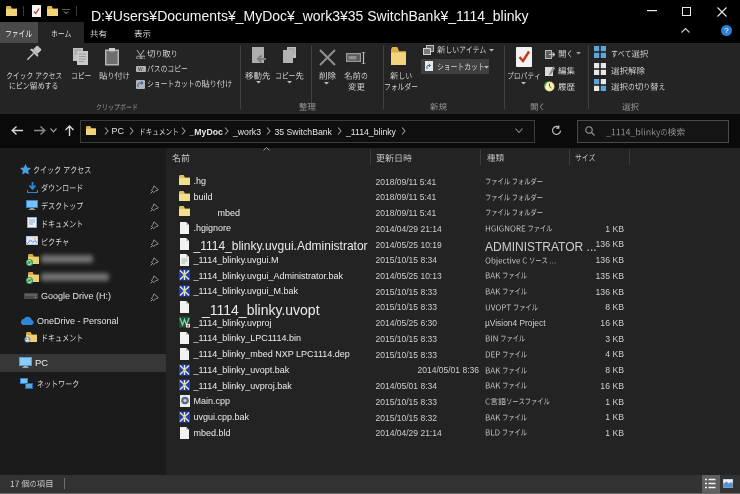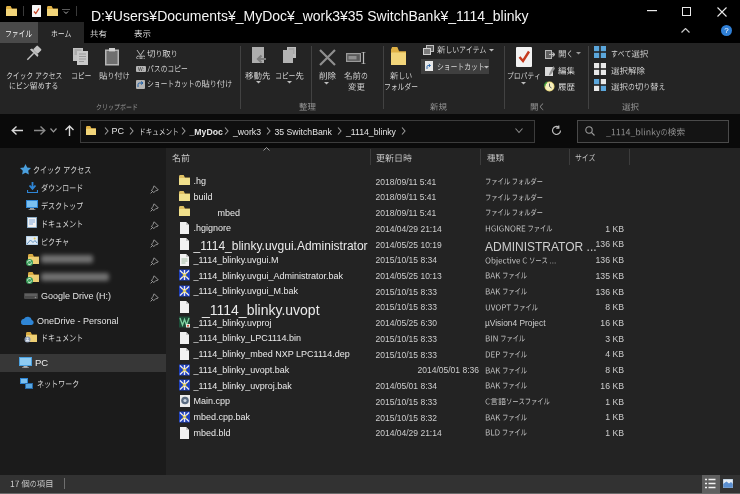--- a/index.html
+++ b/index.html
@@ -613,21 +613,21 @@
 <div class="t" style="left:375.5px;top:396.7px;font-size:8.5px;color:#cdcdcd;">2015/10/15 8:33</div>
 <svg style="position:absolute;left:485.0px;top:396.0px;overflow:visible" width="65.8" height="11.2" viewBox="0 -8.40 65.8 11.2">
     <path fill="#cdcdcd" d="M3 0.1C3.8 0.1 4.4 -0.2 4.8 -0.7L4.4 -1.2C4 -0.8 3.6 -0.5 3 -0.5C1.9 -0.5 1.2 -1.5 1.2 -3C1.2 -4.4 2 -5.3 3.1 -5.3C3.6 -5.3 4 -5.1 4.3 -4.8L4.7 -5.2C4.3 -5.6 3.8 -6 3.1 -6C1.6 -6 0.5 -4.8 0.5 -2.9C0.5 -1 1.6 0.1 3 0.1Z M6.8 -3V-2.5H11.4V-3ZM6.8 -4.1V-3.6H11.4V-4.1ZM5.5 -5.2V-4.7H12.7V-5.2ZM6.9 -6.3V-5.8H11.3V-6.3ZM6.7 -1.9V0.6H7.3V0.3H10.9V0.6H11.5V-1.9ZM7.3 -0.2V-1.4H10.9V-0.2Z M13.8 -4.3V-3.8H16V-4.3ZM13.8 -6.4V-6H16V-6.4ZM13.8 -3.2V-2.7H16V-3.2ZM13.4 -5.4V-4.9H16.3V-5.4ZM16.9 -2.2V0.6H17.5V0.3H19.7V0.6H20.3V-2.2ZM17.5 -0.3V-1.7H19.7V-0.3ZM16.4 -3.4V-2.8H20.8V-3.4H20.1V-5.1H18.3L18.4 -5.9H20.6V-6.4H16.6V-5.9H17.8L17.7 -5.1H16.7V-4.6H17.6C17.6 -4.1 17.5 -3.7 17.4 -3.4ZM18.2 -4.6H19.5V-3.4H18C18.1 -3.7 18.1 -4.1 18.2 -4.6ZM13.8 -2.1V0.6H14.3V0.3H16.1V-2.1ZM14.3 -1.6H15.5V-0.2H14.3Z M22.8 -0.3 23.2 0.2C24.2 -0.4 24.9 -1.3 25.4 -2.2C25.9 -3.2 26.1 -4.2 26.3 -5.1C26.3 -5.2 26.4 -5.5 26.4 -5.7L25.8 -5.8C25.8 -5.7 25.8 -5.4 25.7 -5.2C25.6 -4.4 25.4 -3.5 25 -2.6C24.5 -1.7 23.8 -0.8 22.8 -0.3ZM22.4 -5.8 21.9 -5.4C22.1 -5 22.7 -3.8 22.9 -3.1L23.4 -3.5C23.2 -4 22.6 -5.2 22.4 -5.8Z M28 -3.5V-2.7C28.2 -2.7 28.5 -2.7 28.8 -2.7C29.3 -2.7 31.8 -2.7 32.3 -2.7C32.6 -2.7 32.8 -2.7 32.9 -2.7V-3.5C32.8 -3.4 32.6 -3.4 32.3 -3.4C31.8 -3.4 29.3 -3.4 28.8 -3.4C28.5 -3.4 28.2 -3.4 28 -3.5Z M38.6 -5.4 38.3 -5.7C38.2 -5.6 38 -5.6 37.8 -5.6C37.6 -5.6 35.6 -5.6 35.4 -5.6C35.2 -5.6 34.8 -5.6 34.8 -5.6V-4.9C34.8 -4.9 35.2 -5 35.4 -5C35.6 -5 37.6 -5 37.8 -5C37.7 -4.3 37.2 -3.4 36.8 -2.7C36.1 -1.8 35.2 -0.9 34.2 -0.4L34.6 0.2C35.5 -0.4 36.4 -1.2 37 -2.2C37.7 -1.4 38.3 -0.5 38.8 0.2L39.2 -0.3C38.8 -0.9 38 -1.9 37.4 -2.7C37.8 -3.4 38.2 -4.3 38.4 -5C38.5 -5.1 38.5 -5.3 38.6 -5.4Z M45.2 -5.3 44.8 -5.6C44.7 -5.6 44.6 -5.6 44.5 -5.6C44.2 -5.6 41.7 -5.6 41.4 -5.6C41.1 -5.6 40.9 -5.6 40.7 -5.6V-4.9C40.9 -4.9 41.1 -5 41.4 -5C41.7 -5 44.2 -5 44.5 -5C44.5 -4.2 44.2 -3.1 43.7 -2.4C43.2 -1.5 42.5 -0.8 41.3 -0.4L41.7 0.2C42.9 -0.3 43.6 -1 44.2 -2C44.7 -2.8 45 -4.1 45.1 -4.9C45.1 -5.1 45.2 -5.2 45.2 -5.3Z M51.5 -4 51.2 -4.4C51.1 -4.4 50.9 -4.3 50.8 -4.3C50.5 -4.3 48 -4.3 47.8 -4.3C47.6 -4.3 47.3 -4.4 47.2 -4.4V-3.7C47.4 -3.7 47.6 -3.8 47.8 -3.8C48 -3.8 50.4 -3.8 50.7 -3.8C50.6 -3.4 50.1 -2.7 49.7 -2.3L50.1 -2C50.6 -2.4 51.2 -3.4 51.3 -3.8C51.4 -3.9 51.4 -4 51.5 -4ZM49.4 -3.2H48.8C48.8 -3.1 48.9 -2.9 48.9 -2.7C48.9 -1.7 48.7 -0.8 47.9 -0.1C47.8 0 47.6 0.1 47.5 0.2L47.9 0.6C49.2 -0.3 49.4 -1.5 49.4 -3.2Z M52.8 -2.9 53.1 -2.3C54 -2.6 54.8 -3.1 55.5 -3.6V-0.6C55.5 -0.3 55.4 0.1 55.4 0.2H56C56 0.1 56 -0.3 56 -0.6V-4C56.6 -4.5 57.2 -5.1 57.7 -5.8L57.3 -6.3C56.8 -5.6 56.2 -4.9 55.6 -4.4C54.9 -3.8 53.9 -3.3 52.8 -2.9Z M61.8 -0.2 62.1 0.2C62.2 0.1 62.3 0.1 62.4 0C63.1 -0.5 63.9 -1.3 64.5 -2.2L64.2 -2.8C63.7 -1.9 62.9 -1.1 62.4 -0.8C62.4 -1 62.4 -4.9 62.4 -5.4C62.4 -5.7 62.4 -5.9 62.4 -6H61.8C61.8 -5.9 61.9 -5.7 61.9 -5.4C61.9 -4.9 61.9 -1 61.9 -0.6C61.9 -0.5 61.8 -0.3 61.8 -0.2ZM59 -0.2 59.4 0.2C59.9 -0.4 60.3 -1.1 60.5 -2C60.7 -2.8 60.7 -4.5 60.7 -5.4C60.7 -5.6 60.8 -5.9 60.8 -6H60.2C60.2 -5.8 60.2 -5.6 60.2 -5.4C60.2 -4.5 60.2 -2.9 60 -2.2C59.9 -1.4 59.5 -0.7 59 -0.2Z"></path>
   </svg>
 <div class="t" style="left:624px;top:396.6px;font-size:8.7px;color:#cdcdcd;transform:translateX(-100%);">1 KB</div>
 <svg style="position:absolute;left:179px;top:410.8px" width="11" height="12" viewBox="0 0 11 12">
     <rect x="0" y="0.5" width="11" height="11" fill="#1d3fbb"></rect>
     <path d="M1 1.5 L10 10.5 M10 1.5 L1 10.5 M5.5 1 L5.5 11" stroke="#e8e8f5" stroke-width="1.4"></path>
     <path d="M3 4 L8 8 M8 4 L3 8" stroke="#d8c22f" stroke-width="1"></path>
   </svg>
-<div class="t" style="left:193.5px;top:412.0px;font-size:9px;color:#eaeaea;">mbed.cpp.bak</div>
+<div class="t" style="left:193.5px;top:412.0px;font-size:9px;color:#eaeaea;">uvgui.cpp.bak</div>
 <div class="t" style="left:375.5px;top:412.5px;font-size:8.5px;color:#cdcdcd;">2015/10/15 8:32</div>
 <svg style="position:absolute;left:485.0px;top:411.7px;overflow:visible" width="43.0" height="11.2" viewBox="0 -8.40 43.0 11.2">
     <path fill="#cdcdcd" d="M0.8 0H2.7C4 0 4.9 -0.6 4.9 -1.7C4.9 -2.5 4.4 -3 3.7 -3.1V-3.2C4.3 -3.3 4.6 -3.8 4.6 -4.4C4.6 -5.5 3.7 -5.9 2.5 -5.9H0.8ZM1.5 -3.4V-5.3H2.4C3.4 -5.3 3.8 -5 3.8 -4.3C3.8 -3.7 3.4 -3.4 2.4 -3.4ZM1.5 -0.6V-2.8H2.6C3.6 -2.8 4.2 -2.5 4.2 -1.7C4.2 -1 3.6 -0.6 2.6 -0.6Z M5.3 0H6L6.6 -1.8H8.7L9.3 0H10.1L8.1 -5.9H7.3ZM6.8 -2.4 7.1 -3.3C7.3 -3.9 7.5 -4.6 7.7 -5.3H7.7C7.9 -4.6 8.1 -3.9 8.3 -3.3L8.6 -2.4Z M10.9 0H11.7V-1.9L12.7 -3.1L14.4 0H15.3L13.1 -3.6L15 -5.9H14.1L11.7 -2.9H11.7V-5.9H10.9Z M22.5 -5.3 22.1 -5.6C22 -5.6 21.8 -5.6 21.7 -5.6C21.5 -5.6 19 -5.6 18.6 -5.6C18.4 -5.6 18.2 -5.6 18 -5.6V-4.9C18.1 -4.9 18.4 -5 18.6 -5C19 -5 21.4 -5 21.8 -5C21.7 -4.2 21.4 -3.1 21 -2.4C20.5 -1.5 19.8 -0.8 18.5 -0.4L19 0.2C20.1 -0.3 20.9 -1 21.4 -2C21.9 -2.8 22.2 -4.1 22.4 -4.9C22.4 -5.1 22.4 -5.2 22.5 -5.3Z M28.7 -4 28.4 -4.4C28.4 -4.4 28.2 -4.3 28.1 -4.3C27.8 -4.3 25.3 -4.3 25 -4.3C24.8 -4.3 24.6 -4.4 24.4 -4.4V-3.7C24.6 -3.7 24.8 -3.8 25 -3.8C25.3 -3.8 27.6 -3.8 28 -3.8C27.8 -3.4 27.4 -2.7 26.9 -2.3L27.3 -2C27.9 -2.4 28.4 -3.4 28.6 -3.8C28.6 -3.9 28.7 -4 28.7 -4ZM26.6 -3.2H26.1C26.1 -3.1 26.1 -2.9 26.1 -2.7C26.1 -1.7 26 -0.8 25.2 -0.1C25 0 24.9 0.1 24.7 0.2L25.2 0.6C26.5 -0.3 26.6 -1.5 26.6 -3.2Z M30.1 -2.9 30.3 -2.3C31.2 -2.6 32.1 -3.1 32.7 -3.6V-0.6C32.7 -0.3 32.7 0.1 32.7 0.2H33.3C33.3 0.1 33.3 -0.3 33.3 -0.6V-4C33.9 -4.5 34.5 -5.1 34.9 -5.8L34.5 -6.3C34.1 -5.6 33.5 -4.9 32.8 -4.4C32.1 -3.8 31.2 -3.3 30.1 -2.9Z M39.1 -0.2 39.4 0.2C39.4 0.1 39.5 0.1 39.6 0C40.3 -0.5 41.2 -1.3 41.7 -2.2L41.4 -2.8C41 -1.9 40.2 -1.1 39.6 -0.8C39.6 -1 39.6 -4.9 39.6 -5.4C39.6 -5.7 39.6 -5.9 39.7 -6H39.1C39.1 -5.9 39.1 -5.7 39.1 -5.4C39.1 -4.9 39.1 -1 39.1 -0.6C39.1 -0.5 39.1 -0.3 39.1 -0.2ZM36.2 -0.2 36.7 0.2C37.2 -0.4 37.6 -1.1 37.8 -2C38 -2.8 38 -4.5 38 -5.4C38 -5.6 38 -5.9 38 -6H37.4C37.5 -5.8 37.5 -5.6 37.5 -5.4C37.5 -4.5 37.5 -2.9 37.3 -2.2C37.1 -1.4 36.7 -0.7 36.2 -0.2Z"></path>
   </svg>
 <div class="t" style="left:624px;top:412.3px;font-size:8.7px;color:#cdcdcd;transform:translateX(-100%);">1 KB</div>
 <svg style="position:absolute;left:180px;top:426.52px" width="9" height="12" viewBox="0 0 9 12">
     <path d="M0 0 L6 0 L9 3 L9 12 L0 12 Z" fill="#f2f2f2"></path>
     <path d="M6 0 L6 3 L9 3 Z" fill="#c9c9c9"></path>
   </svg>
 <div class="t" style="left:193.5px;top:427.7px;font-size:9px;color:#eaeaea;">mbed.bld</div>

